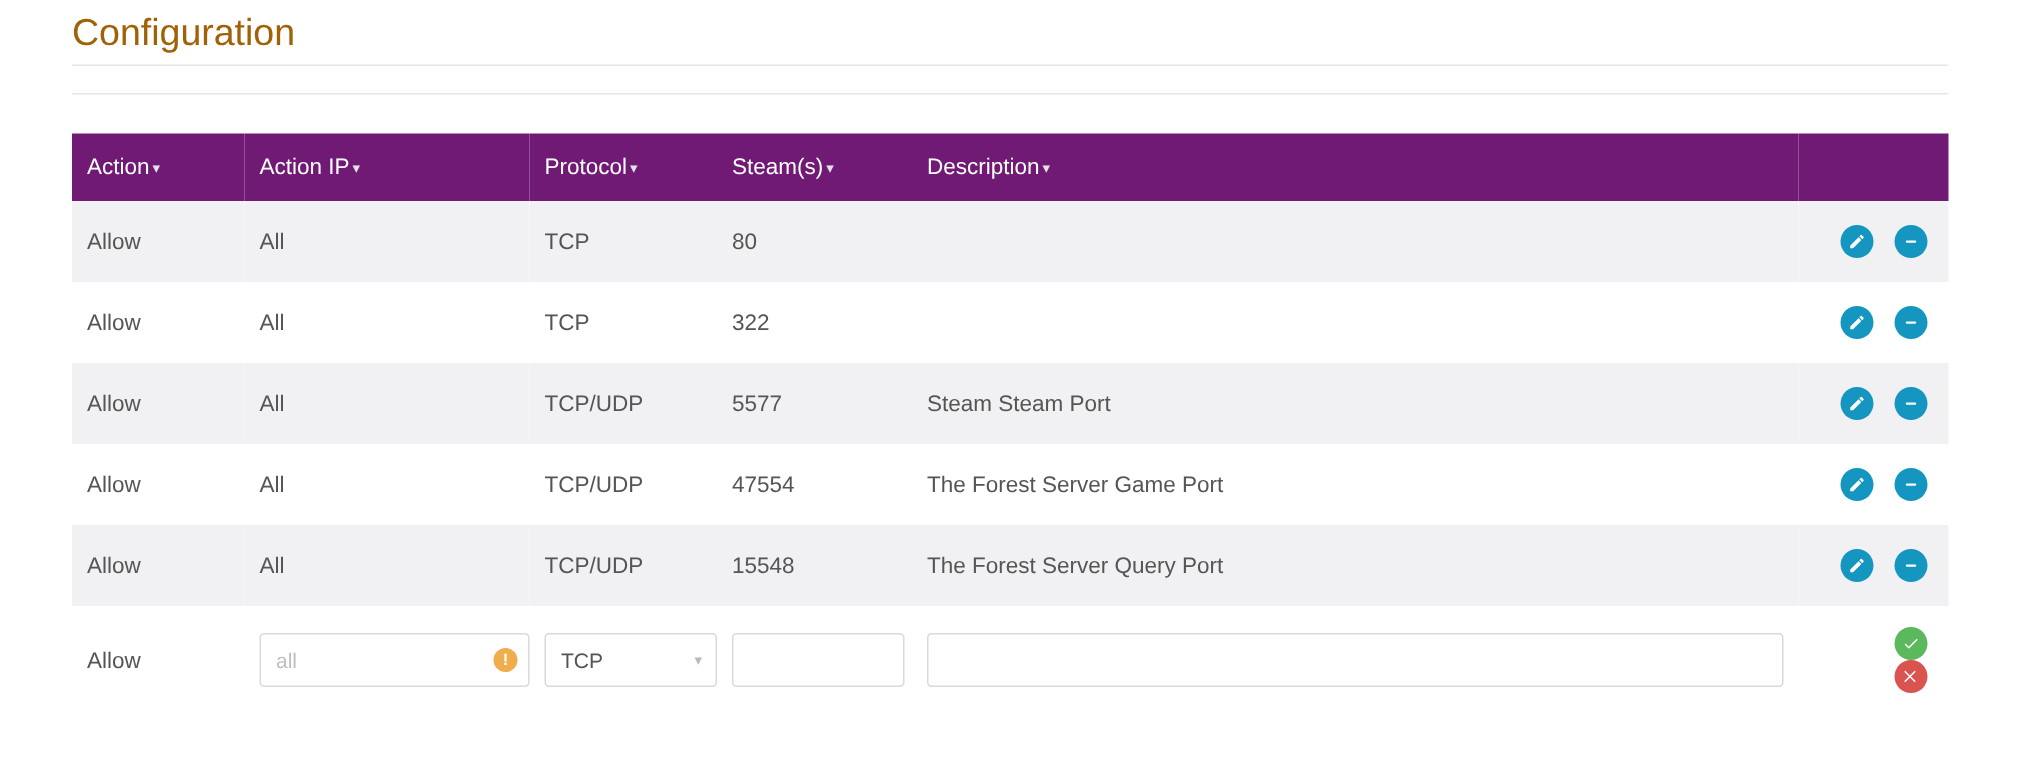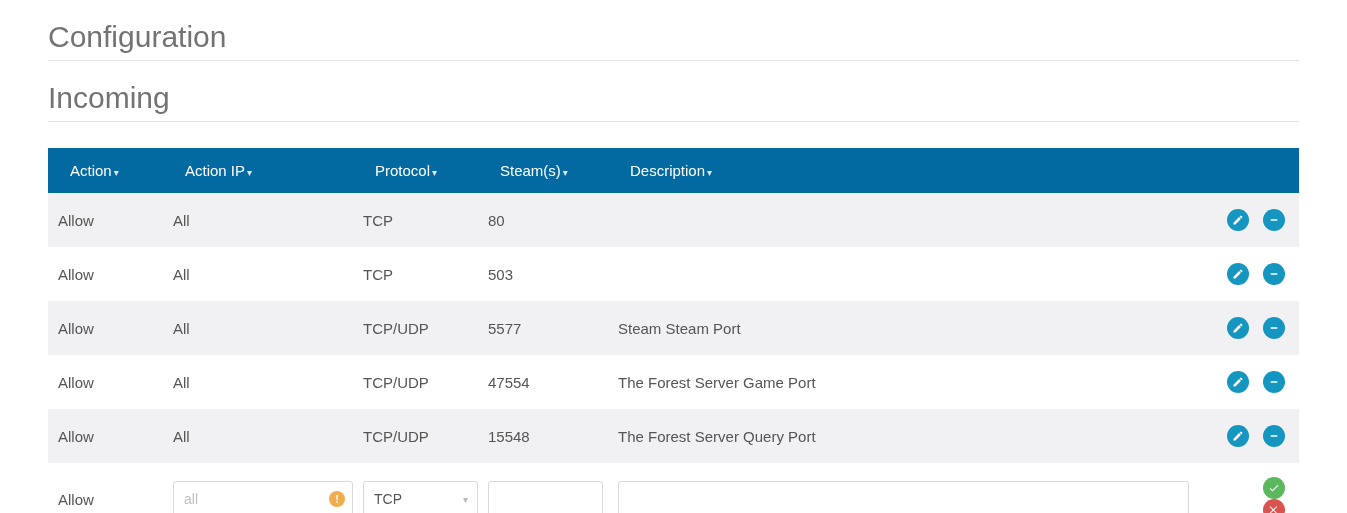--- a/index.html
+++ b/index.html
@@ -9,43 +9,43 @@
     font-family: "Segoe UI", "Helvetica Neue", Arial, sans-serif;
     background: #fff;
     color: #333;
   }
   .page {
     width: 1347px;
     padding: 0 48px 24px 48px;
   }
   h2.section-title {
     font-weight: 400;
-    font-size: 30px;
-    color: #737373;
-    margin: 20px 0 6px 0;
+    font-size: 25px;
+    color: #a16207;
+    margin: 8px 0 6px 0;
   }
   .hr {
     border: none;
     border-top: 1px solid #e6e6e6;
     margin: 6px 0 18px 0;
   }
   .hr.tight { margin: 6px 0 26px 0; }
 
   table.fw {
     width: 100%;
     border-collapse: collapse;
     table-layout: fixed;
   }
   table.fw thead th {
-    background: #0369a1;
+    background: #701a75;
     color: #fff;
     font-weight: 500;
     font-size: 15px;
     text-align: left;
-    padding: 14px 22px;
+    padding: 14px 10px;
   }
   table.fw thead th .sort {
     display: inline-block;
     margin-left: 2px;
     font-size: 10px;
     color: #dfe2e7;
     vertical-align: middle;
   }
   table.fw tbody tr.data-row td {
     padding: 16px 10px;
@@ -135,21 +135,20 @@
   .desc-inp  { width: 100%; max-width: 590px; }
 </style>
 </head>
 <body>
 
 <div class="page">
 
   <h2 class="section-title">Configuration</h2>
   <hr class="hr">
 
-  <h2 class="section-title">Incoming</h2>
   <hr class="hr tight">
 
   <table class="fw">
     <colgroup>
       <col class="col-action">
         <col class="col-ip">
         <col class="col-protocol">
       <col class="col-ports">
         <col class="col-desc">
         <col class="col-ops">
@@ -189,21 +188,21 @@
             </span><span class="icon-btn icon-blue">
               <svg viewBox="0 0 24 24">
                 <rect x="5" y="10.5" width="14" height="3" rx="1.5" fill="currentColor"></rect>
               </svg>
             </span></td>
         </tr>
         <tr class="data-row even">
           <td>Allow</td>
           <td>All</td>
           <td>TCP</td>
-          <td>503</td>
+          <td>322</td>
           <td></td>
           <td class="ops-cell"><span class="icon-btn icon-blue">
               <svg viewBox="0 0 24 24">
                 <path fill="currentColor" d="M3 17.25V21h3.75L17.81 9.94l-3.75-3.75L3 17.25zM20.71 7.04a1 1 0 0 0 0-1.41l-2.34-2.34a1 1 0 0 0-1.41 0l-1.83 1.83 3.75 3.75 1.83-1.83z"></path>
               </svg>
             </span><span class="icon-btn icon-blue">
               <svg viewBox="0 0 24 24">
                 <rect x="5" y="10.5" width="14" height="3" rx="1.5" fill="currentColor"></rect>
               </svg>
             </span></td>

